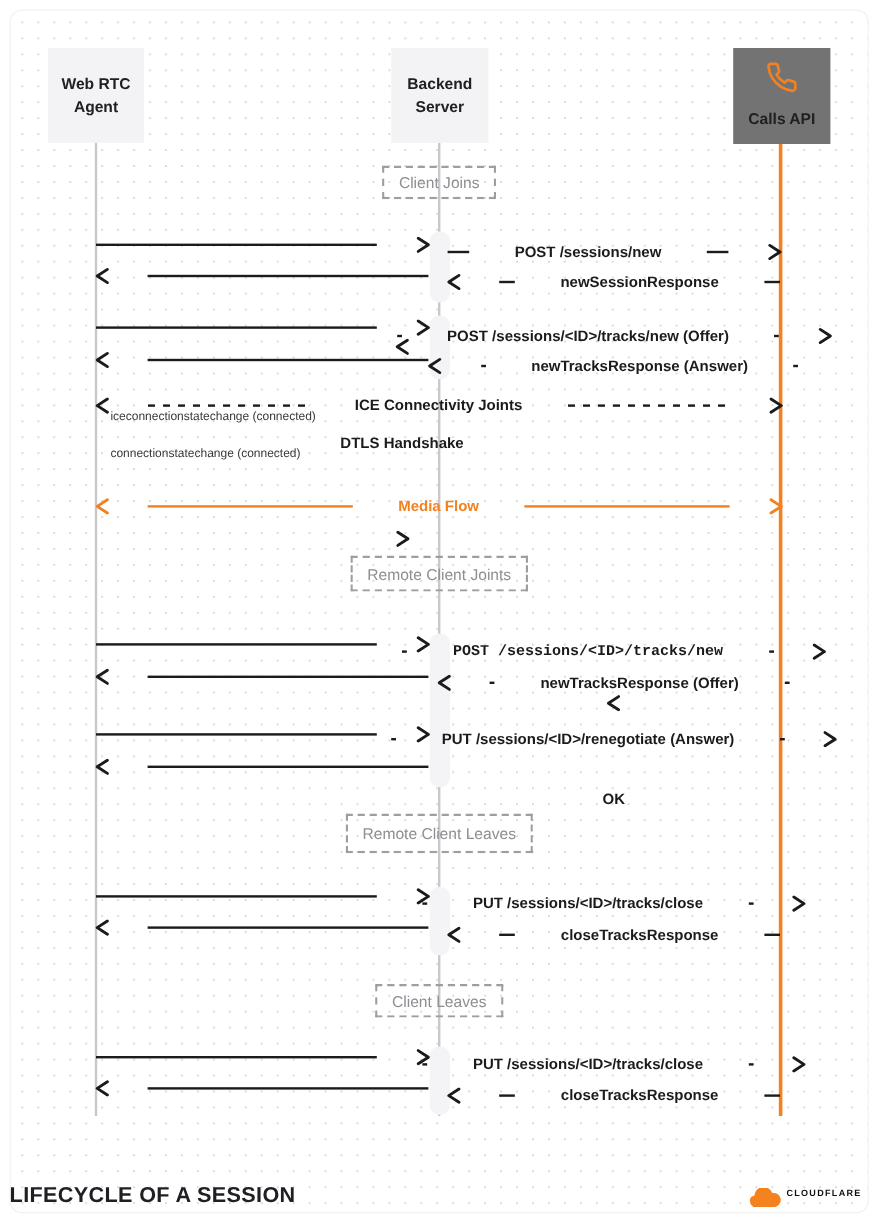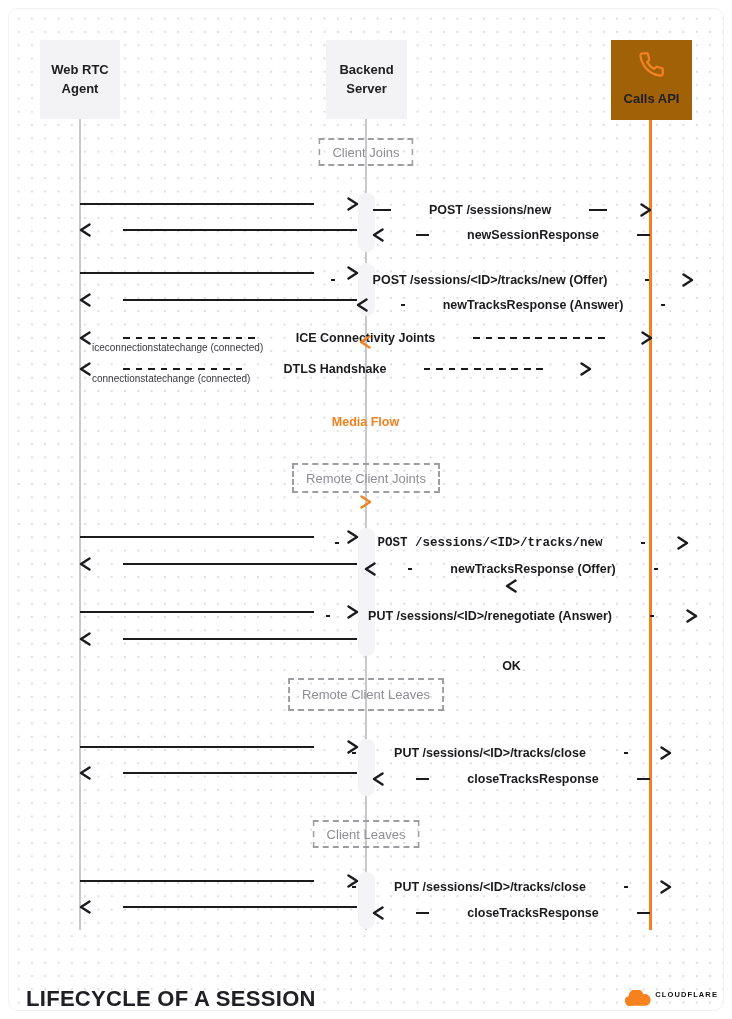--- a/index.html
+++ b/index.html
@@ -11,38 +11,38 @@
     position:absolute;inset:8px;background:#ffffff;
     border:1px solid #f1f1f3;border-radius:10px;
     background-image:radial-gradient(circle,#dcdcdf 1.1px,transparent 1.3px);
     background-size:13.3px 13.3px;background-position:3px 3px;
   }
   .actor{
     position:absolute;display:flex;flex-direction:column;align-items:center;justify-content:center;
     text-align:center;font-weight:700;font-size:13px;color:#202024;line-height:1.45;
   }
   .actor.gray{background:#f3f3f5;}
-  .actor.cream{background:#a16207;gap:12px;}
+  .actor.cream{background:#737373;gap:12px;}
   .lifeline{position:absolute;width:2px;background:#c9c9cc;}
   .lifeline.accent{width:3px;}
   .activation-bar{position:absolute;left:357.5px;width:17px;border-radius:8px;background:#f4f4f6;}
   .row{position:absolute;display:flex;align-items:center;height:24px;justify-content:center;gap:33px;}
   .seg{flex:1 1 0;min-width:4px;height:2.4px;}
   .seg.solid{background:#1b1b1e;}
   .seg.dash{background:repeating-linear-gradient(90deg,#1b1b1e 0 6.5px,transparent 6.5px 12.5px);}
   .msg-label{flex:0 0 auto;margin:0 5px;font-size:12.5px;font-weight:700;color:#1b1b1e;white-space:nowrap;}
   .chev{flex:0 0 auto;margin:0 -1.5px;}
   .phase{
     position:absolute;transform:translateX(-50%);display:flex;align-items:center;
     border:2px dashed #9d9da2;color:#8e8e93;font-size:13px;font-weight:500;
     padding:0 12px;white-space:nowrap;background:transparent;border-radius:1px;
   }
   .note{position:absolute;font-size:10px;font-weight:400;color:#39393d;white-space:nowrap;}
   .footer-title{
-    position:absolute;left:26px;top:986px;font-size:22px;font-weight:700;
+    position:absolute;left:8px;top:986px;font-size:18px;font-weight:700;
     color:#202024;letter-spacing:.3px;
   }
   .brand{position:absolute;right:14px;top:990px;display:flex;align-items:flex-start;gap:4px;}
   .brand-text{font-size:7.5px;font-weight:700;letter-spacing:1.1px;color:#101012;}
   .icon-wrap{display:flex;align-items:center;justify-content:center;}
 </style>
 </head>
 <body>
 
 <div id="stage">
@@ -231,33 +231,33 @@
           <path d="M10.5 1.5 L2 7 L10.5 12.5" fill="none" stroke="#1b1b1e" stroke-width="2.4" stroke-linecap="round" stroke-linejoin="round"></path>
         </svg>
         <i class="seg dash"></i>
         <span class="msg-label">ICE Connectivity Joints</span>
         <i class="seg dash"></i>
         <svg width="13" height="14" viewBox="0 0 13 14" class="chev">
           <path d="M2.5 1.5 L11 7 L2.5 12.5" fill="none" stroke="#1b1b1e" stroke-width="2.4" stroke-linecap="round" stroke-linejoin="round"></path>
         </svg>
       </div>
       <div class="note" style="left: 92px; top: 342px;">iceconnectionstatechange (connected)</div>
-      <div class="row" style="left: 80px; top: 357px; width: 510px; height: 24px;">
+      <div class="row" style="left: 80px; top: 357px; width: 510px; height: 24px; flex-direction: column;">
         <svg width="13" height="14" viewBox="0 0 13 14" class="chev">
           <path d="M10.5 1.5 L2 7 L10.5 12.5" fill="none" stroke="#1b1b1e" stroke-width="2.4" stroke-linecap="round" stroke-linejoin="round"></path>
         </svg>
         <i class="seg dash"></i>
         <span class="msg-label">DTLS Handshake</span>
         <i class="seg dash"></i>
         <svg width="13" height="14" viewBox="0 0 13 14" class="chev">
           <path d="M2.5 1.5 L11 7 L2.5 12.5" fill="none" stroke="#1b1b1e" stroke-width="2.4" stroke-linecap="round" stroke-linejoin="round"></path>
         </svg>
       </div>
       <div class="note" style="left: 92px; top: 373px;">connectionstatechange (connected)</div>
-      <div class="row" style="left: 80px; top: 410px; width: 571px; height: 24px; flex-direction: column;">
+      <div class="row" style="left: 80px; top: 410px; width: 571px; height: 24px;">
         <svg width="13" height="14" viewBox="0 0 13 14" class="chev">
           <path d="M10.5 1.5 L2 7 L10.5 12.5" fill="none" stroke="#f48120" stroke-width="2.4" stroke-linecap="round" stroke-linejoin="round"></path>
         </svg>
         <i class="seg solid" style="background: rgb(244, 129, 32);"></i>
         <span class="msg-label" style="color: rgb(244, 129, 32);">Media Flow</span>
         <i class="seg solid" style="background: rgb(244, 129, 32);"></i>
         <svg width="13" height="14" viewBox="0 0 13 14" class="chev">
           <path d="M2.5 1.5 L11 7 L2.5 12.5" fill="none" stroke="#f48120" stroke-width="2.4" stroke-linecap="round" stroke-linejoin="round"></path>
         </svg>
       </div>

